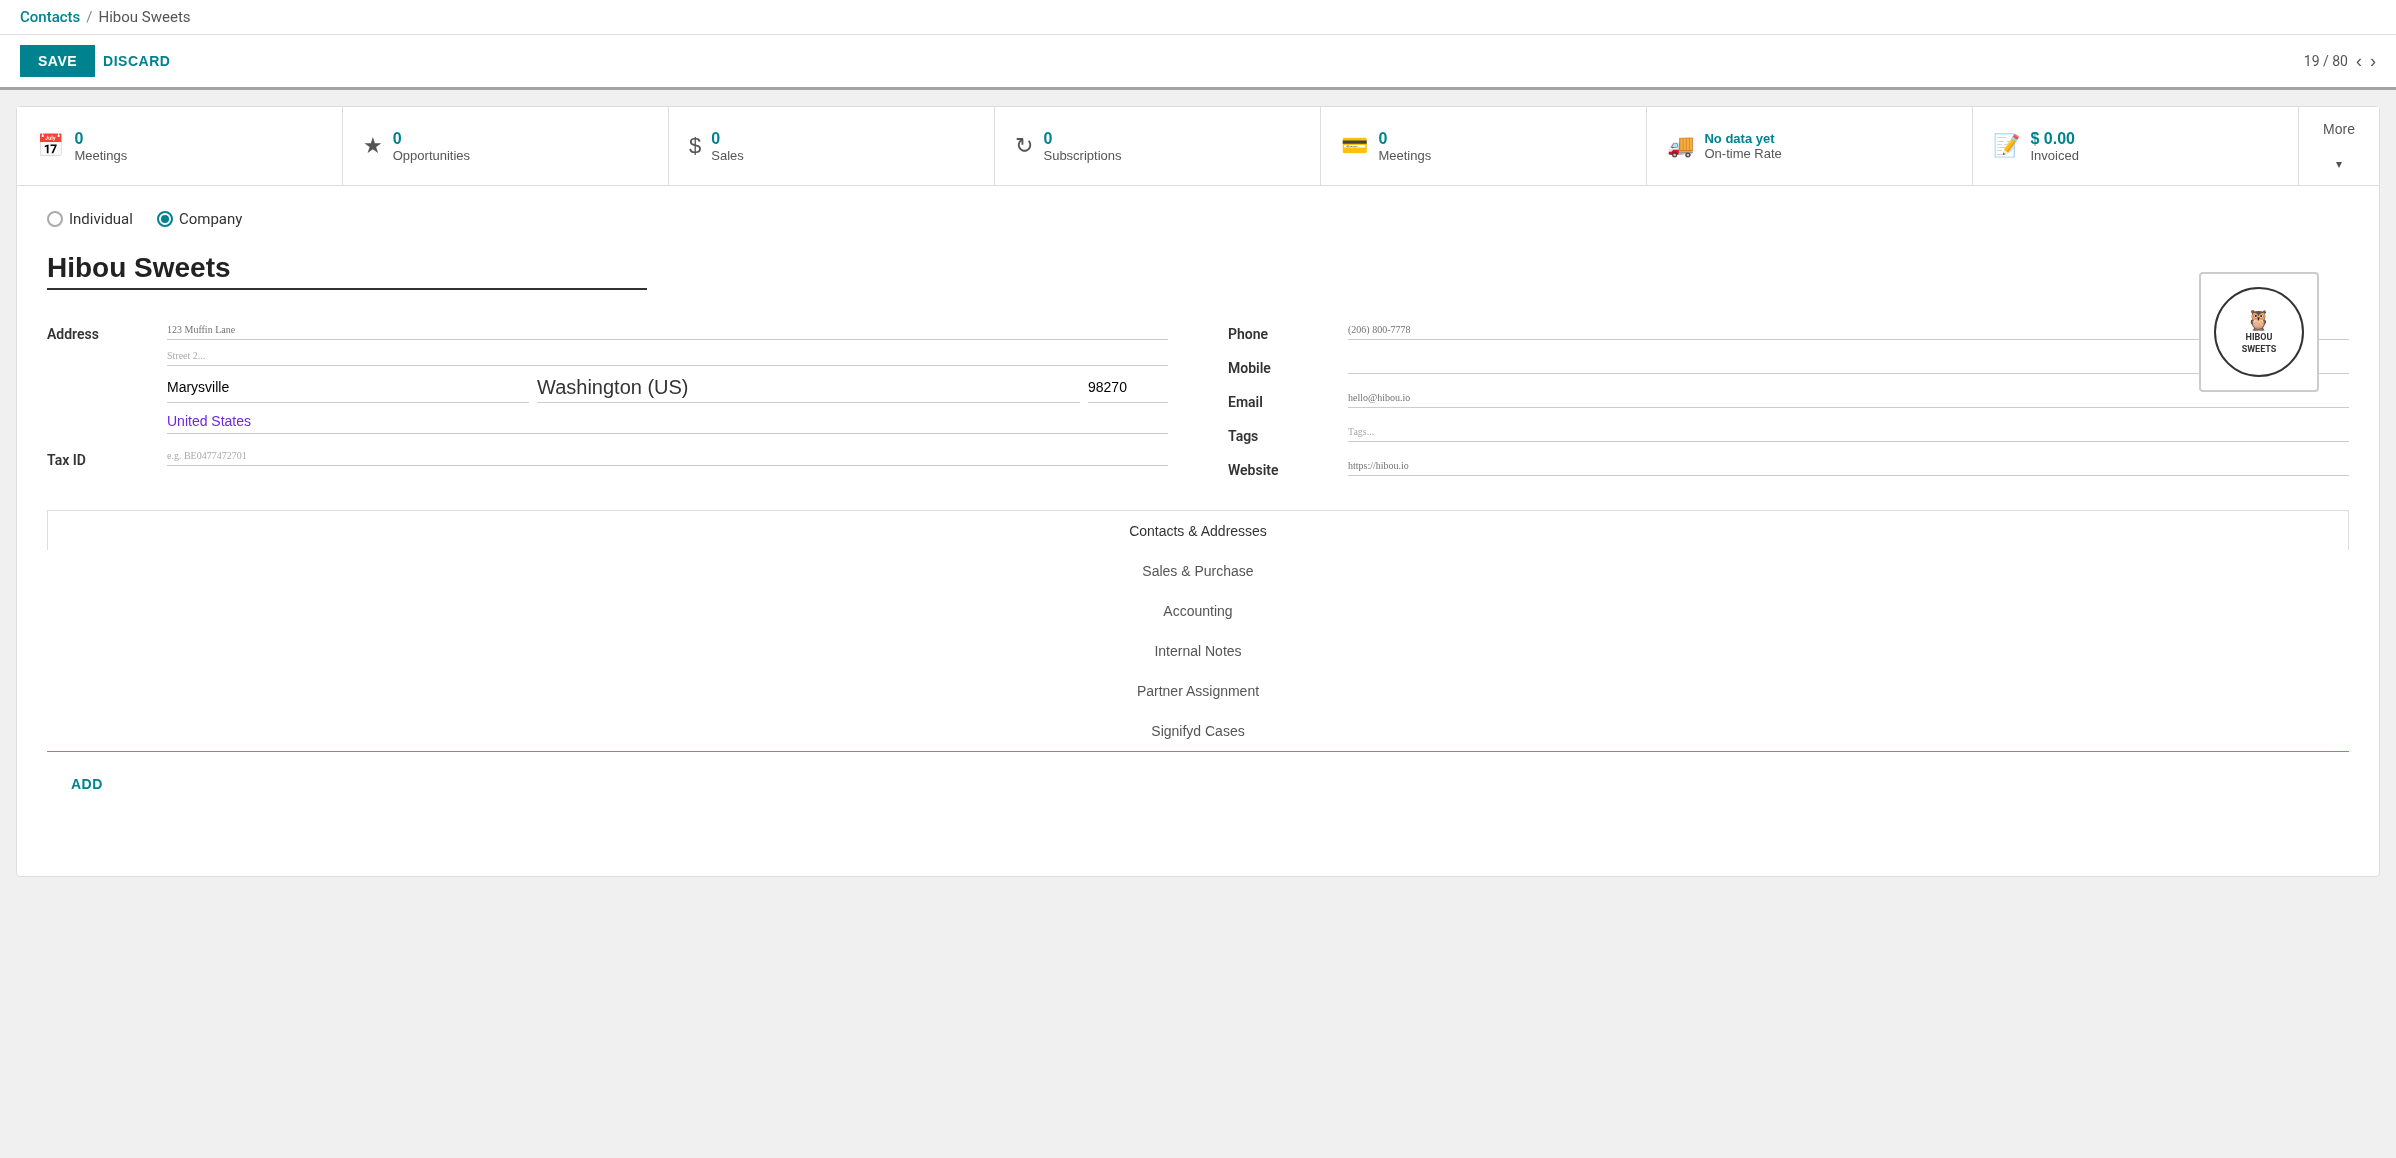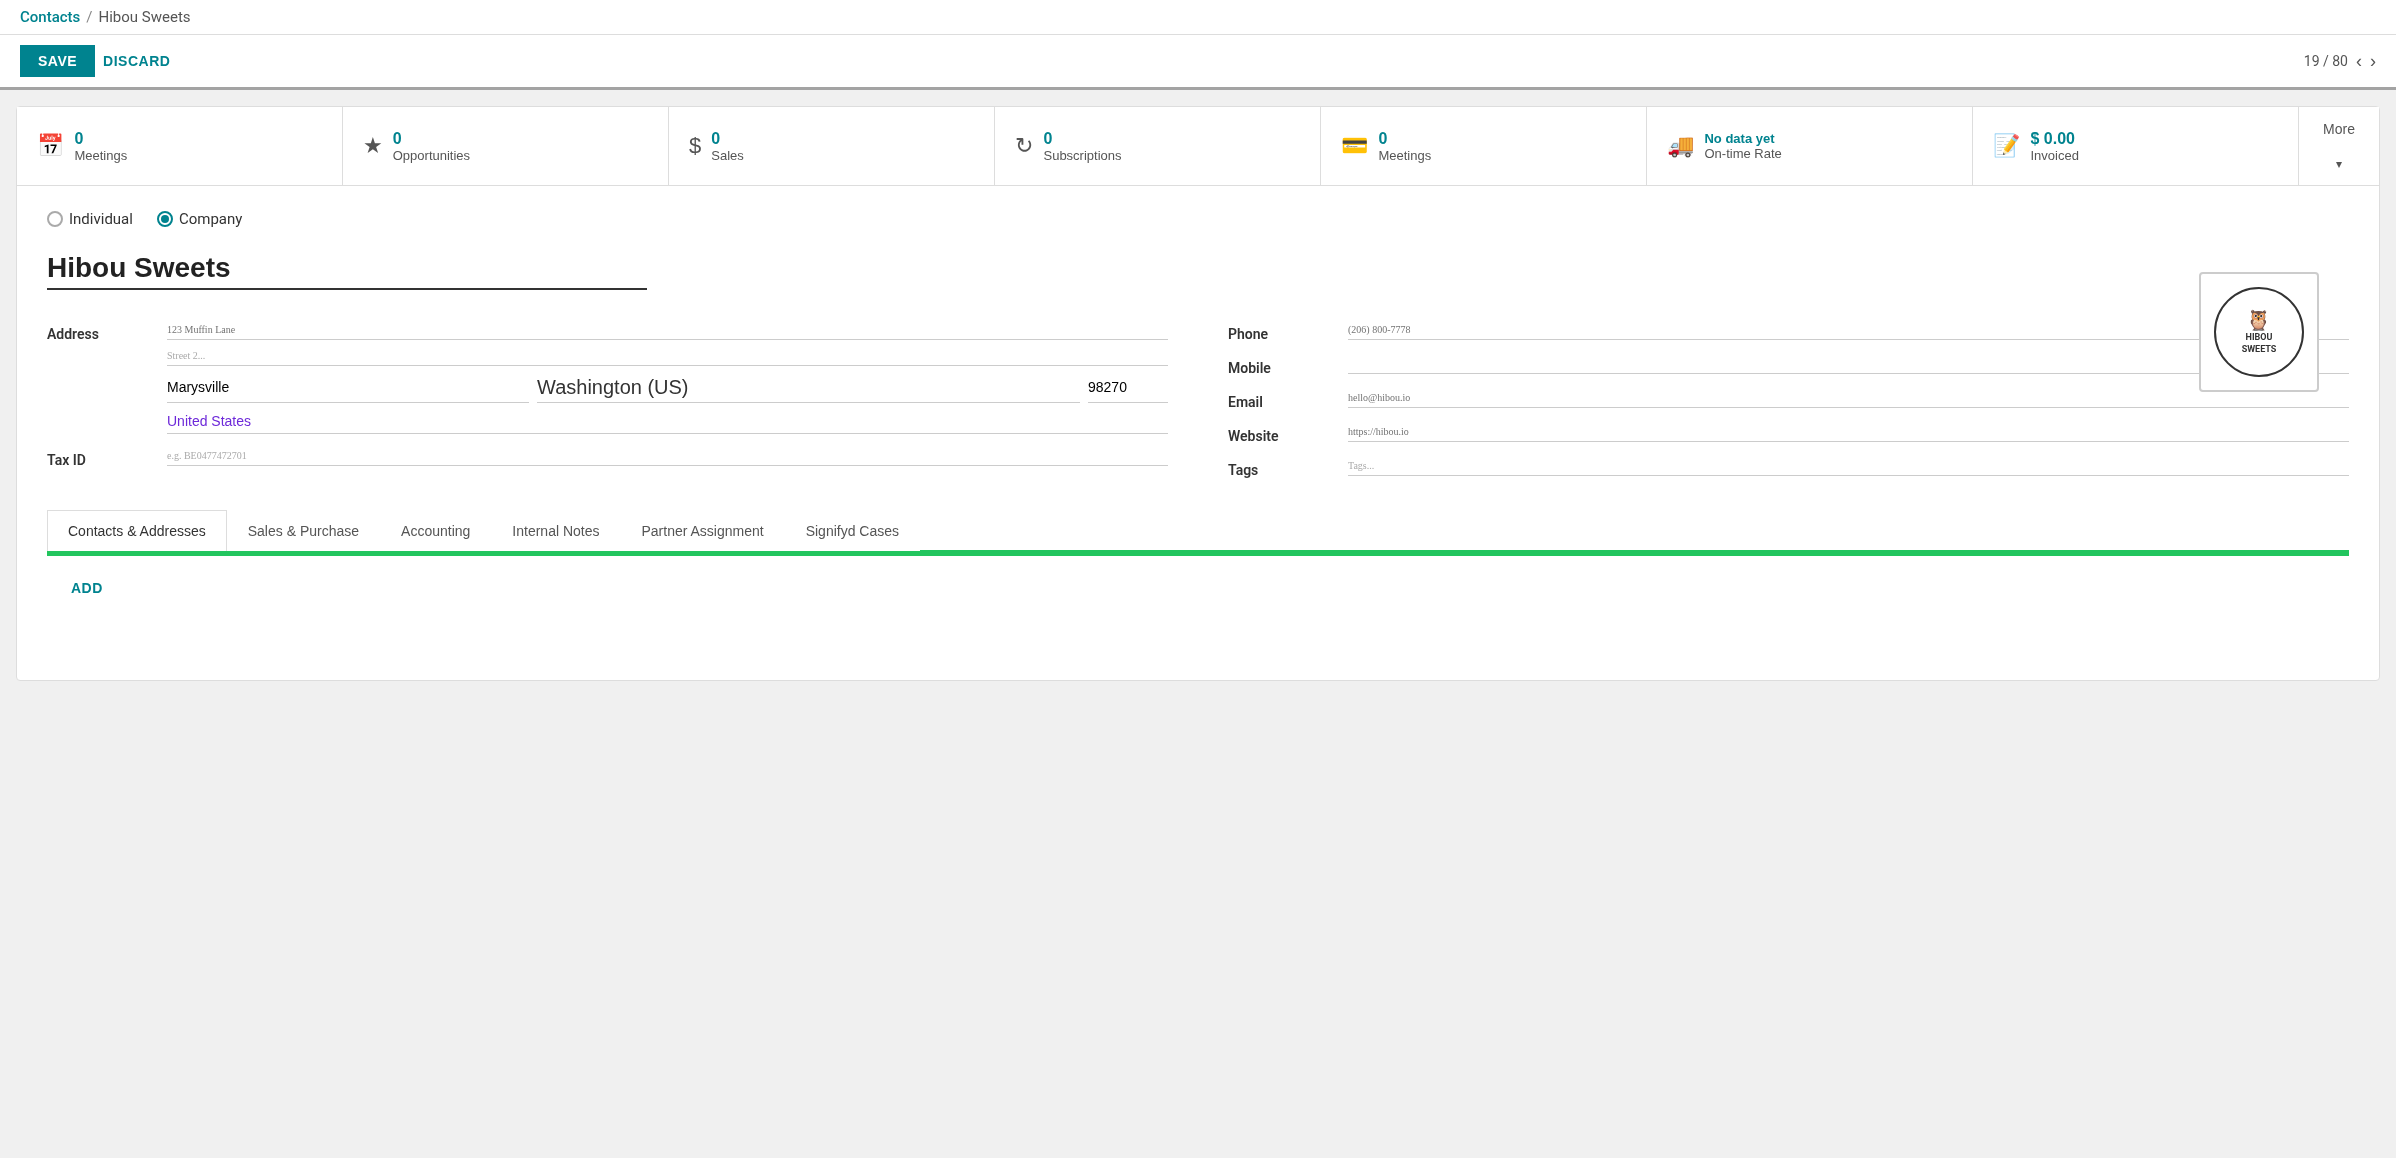--- a/index.html
+++ b/index.html
@@ -51,21 +51,21 @@
     .form-input { border: none; border-bottom: 1px solid #ccc; padding: 4px 0; font-size: 10px; color: #737373; outline: none; width: 100%; background: transparent; font-family: Liberation Serif, serif; }
     .form-input::placeholder { color: #aaa; }
 
     .city-zip-row { display: flex; gap: 8px; }
     .city-input { flex: 1; border: none; border-bottom: 1px solid #ccc; padding: 4px 0; font-size: 14px; outline: none; background: transparent; }
     .state-select { flex: 1.5; border: none; border-bottom: 1px solid #ccc; padding: 4px 0; font-size: 20px; outline: none; background: transparent; color: #333; cursor: pointer; appearance: none; -webkit-appearance: none; }
     .zip-input { width: 80px; border: none; border-bottom: 1px solid #ccc; padding: 4px 0; font-size: 14px; outline: none; background: transparent; }
     .country-row { display: flex; align-items: center; }
     .country-select { flex: 1; border: none; border-bottom: 1px solid #ccc; padding: 4px 0; font-size: 14px; outline: none; background: transparent; color: #6d28d9; cursor: pointer; appearance: none; -webkit-appearance: none; }
 
-    .tabs-row { display: flex; border-bottom: 6px solid #22c55e; margin-top: 20px; }
+    .tabs-row { display: flex; border-bottom: 2px solid #22c55e; margin-top: 20px; flex-direction: column; }
     .tab { padding: 12px 20px; cursor: pointer; font-size: 14px; color: #555; border: 1px solid transparent; border-bottom: none; margin-bottom: -1px; background: #fff; }
     .tab.active { border-color: #ddd; border-bottom-color: #fff; color: #333; font-weight: 500; }
 
     .tab-content { padding: 24px; min-height: 100px; }
     .add-btn { color: #00838f; font-weight: 700; font-size: 14px; cursor: pointer; background: none; border: none; letter-spacing: 0.5px; }
   </style>
 </head>
 <body>
 
 <div class="top-bar">
@@ -231,30 +231,30 @@
         </div>
 
         <div class="form-row">
           <div class="form-label">Email</div>
           <div class="form-inputs">
             <input class="form-input" type="text" value="hello@hibou.io" style="">
           </div>
         </div>
 
         <div class="form-row">
+          <div class="form-label">Tags</div>
+          <div class="form-inputs">
+            <input class="form-input" type="text" placeholder="Tags..." style="">
+          </div>
+        </div>
+
+        <div class="form-row">
           <div class="form-label">Website</div>
           <div class="form-inputs">
             <input class="form-input" type="text" value="https://hibou.io" style="">
-          </div>
-        </div>
-
-        <div class="form-row">
-          <div class="form-label">Tags</div>
-          <div class="form-inputs">
-            <input class="form-input" type="text" placeholder="Tags..." style="">
           </div>
         </div>
       </div>
     </div>
 
     <div class="tabs-row">
       <button class="tab active">Contacts &amp; Addresses</button>
       <button class="tab">Sales &amp; Purchase</button>
       <button class="tab">Accounting</button>
       <button class="tab">Internal Notes</button>

